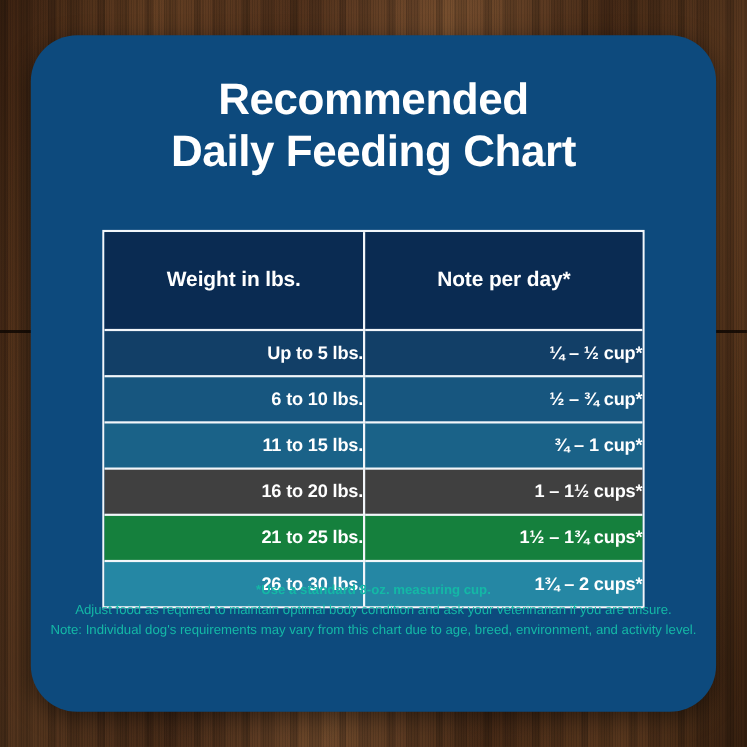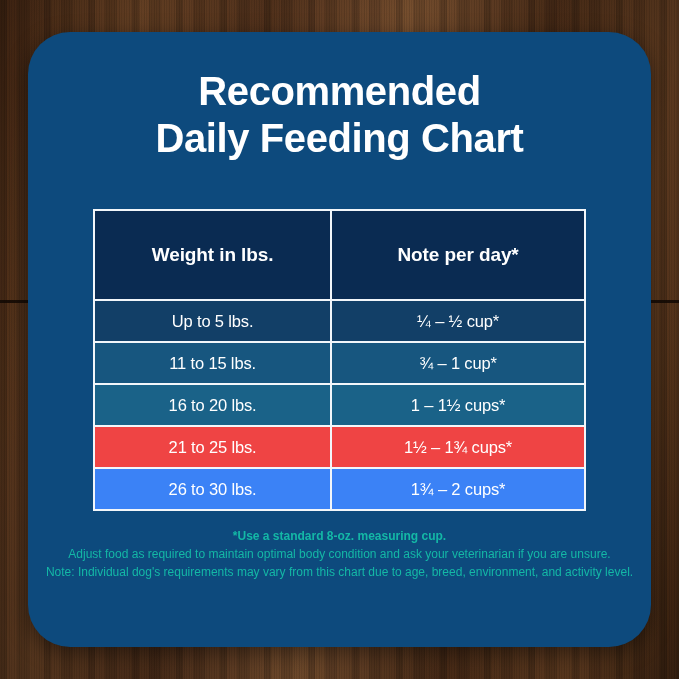--- a/index.html
+++ b/index.html
@@ -124,30 +124,31 @@
     height: 88px;
     background: #0a2b52;
     font-size: 19px;
     font-weight: 800;
     letter-spacing: -0.1px;
   }
 
   #feeding-table tbody td {
     height: 40px;
     font-size: 16.5px;
-    font-weight: 400;
+    font-weight: 700;
     letter-spacing: -0.15px;
+    text-align: right;
   }
 
   
   #feeding-table tbody tr:nth-child(1) td { background: #123f67; }
   #feeding-table tbody tr:nth-child(2) td { background: #17567f; }
   #feeding-table tbody tr:nth-child(3) td { background: #1a6288; }
-  #feeding-table tbody tr:nth-child(4) td { background: #ef4444; }
-  #feeding-table tbody tr:nth-child(5) td { background: #3b82f6; }
+  #feeding-table tbody tr:nth-child(4) td { background: #404040; }
+  #feeding-table tbody tr:nth-child(5) td { background: #15803d; }
   #feeding-table tbody tr:nth-child(6) td { background: #2587a4; }
 
   
   #footnotes {
     position: absolute;
     left: 0;
     right: 0;
     top: 495px;
     text-align: center;
     color: #14b8a6;
@@ -190,20 +191,24 @@
           <th>Weight in lbs.</th>
           <th>Note per day*</th>
         </tr>
       </thead>
       <tbody>
         <tr>
           <td>Up to 5 lbs.</td>
           <td>¼ – ½ cup*</td>
         </tr>
         <tr>
+          <td>6 to 10 lbs.</td>
+          <td>½ – ¾ cup*</td>
+        </tr>
+        <tr>
           <td>11 to 15 lbs.</td>
           <td>¾ – 1 cup*</td>
         </tr>
         <tr>
           <td>16 to 20 lbs.</td>
           <td>1 – 1½ cups*</td>
         </tr>
         <tr>
           <td>21 to 25 lbs.</td>
           <td>1½ – 1¾ cups*</td>

